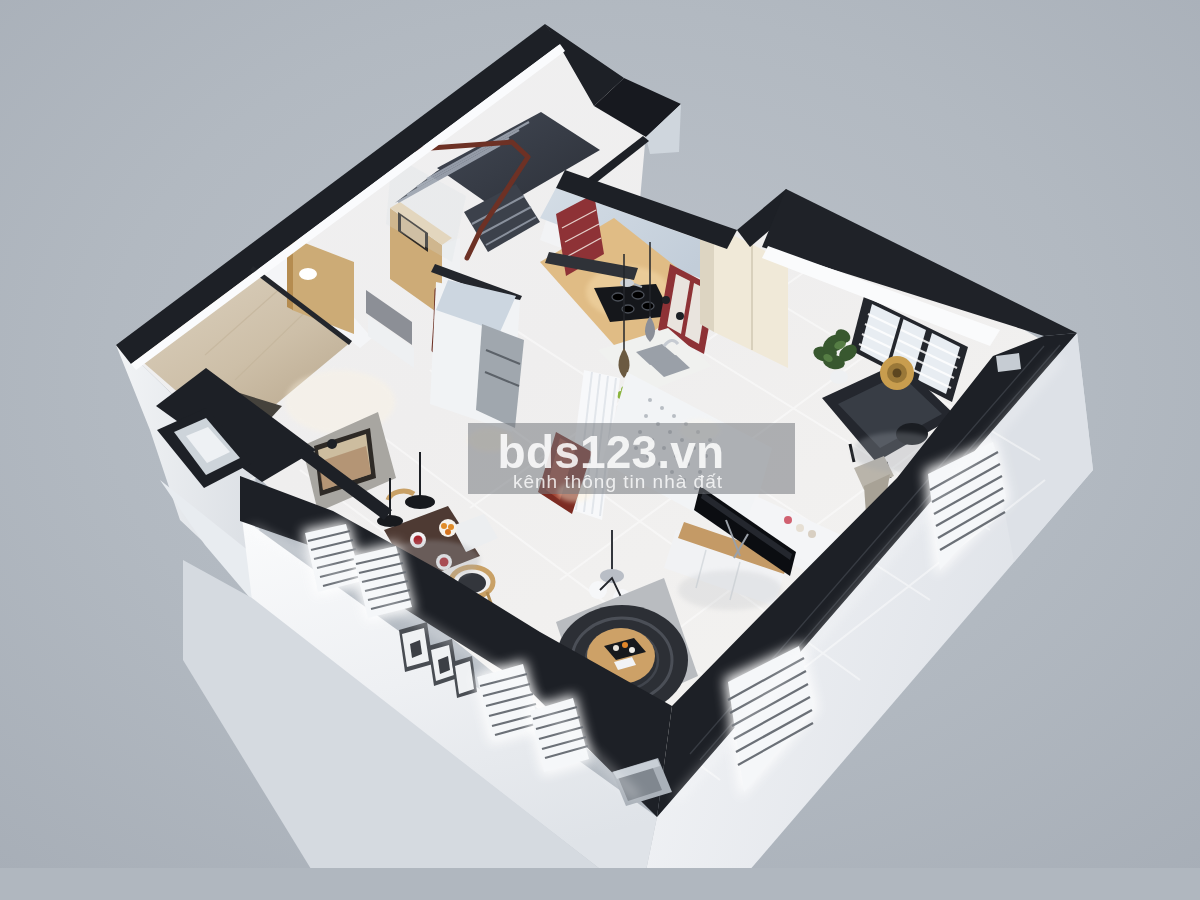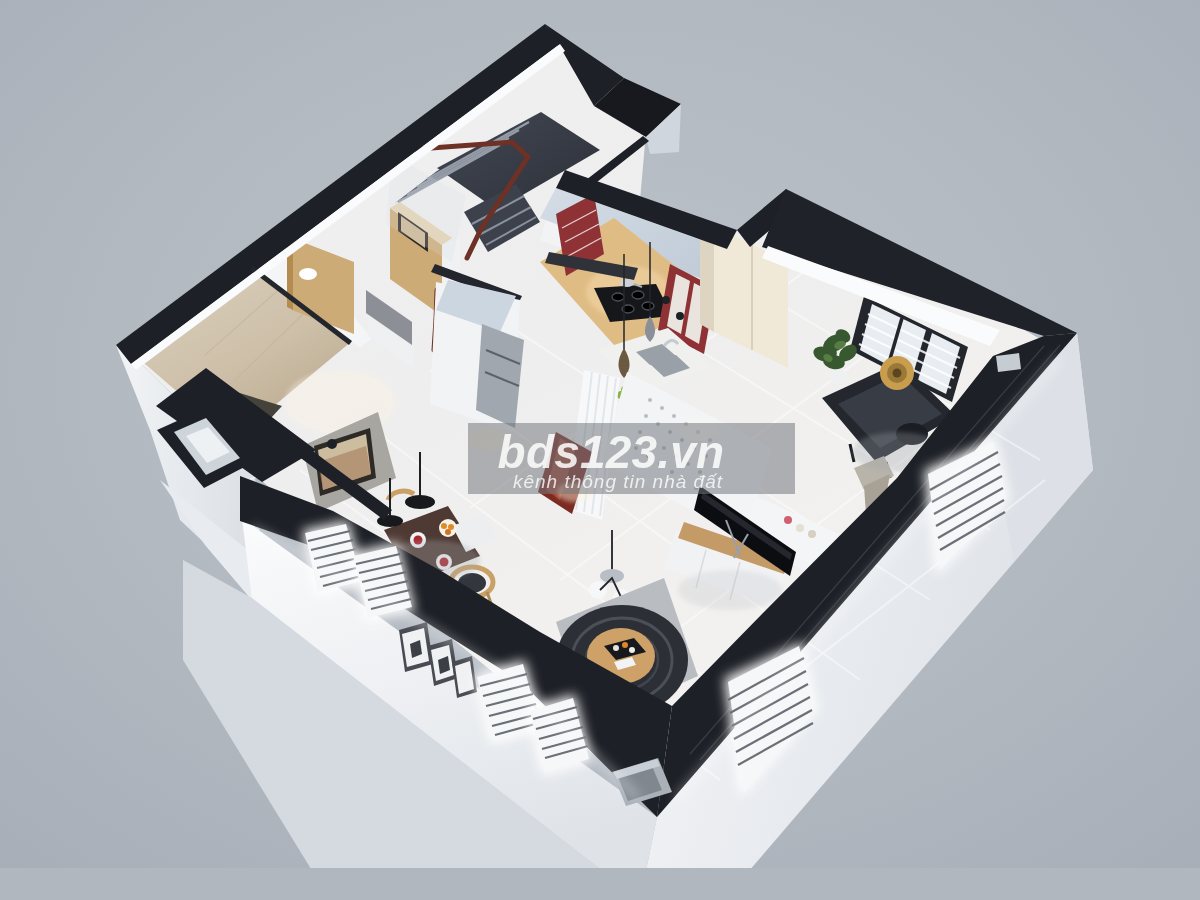--- a/index.html
+++ b/index.html
@@ -1,16 +1,16 @@
 <!DOCTYPE html>
 <html><head>
 <meta charset="utf-8">
 <style>
   html,body{margin:0;padding:0;background:#b0b7bf;}
-  #stage{position:relative;width:1200px;height:868px;overflow:hidden;font-family:"Liberation Sans", sans-serif;font-style:italic;}
+  #stage{position:relative;width:1200px;height:868px;overflow:hidden;font-family:"Liberation Sans", sans-serif;}
 </style>
 </head>
 <body>
 <div id="stage">
 <svg width="1200" height="900" viewBox="0 0 1200 900" xmlns="http://www.w3.org/2000/svg">
 <defs>
   <radialGradient id="bg" cx="0.5" cy="0.42" r="0.75">
     <stop offset="0" stop-color="#bcc2ca"></stop>
     <stop offset="0.55" stop-color="#b2b9c1"></stop>
     <stop offset="1" stop-color="#a7aeb7"></stop>

